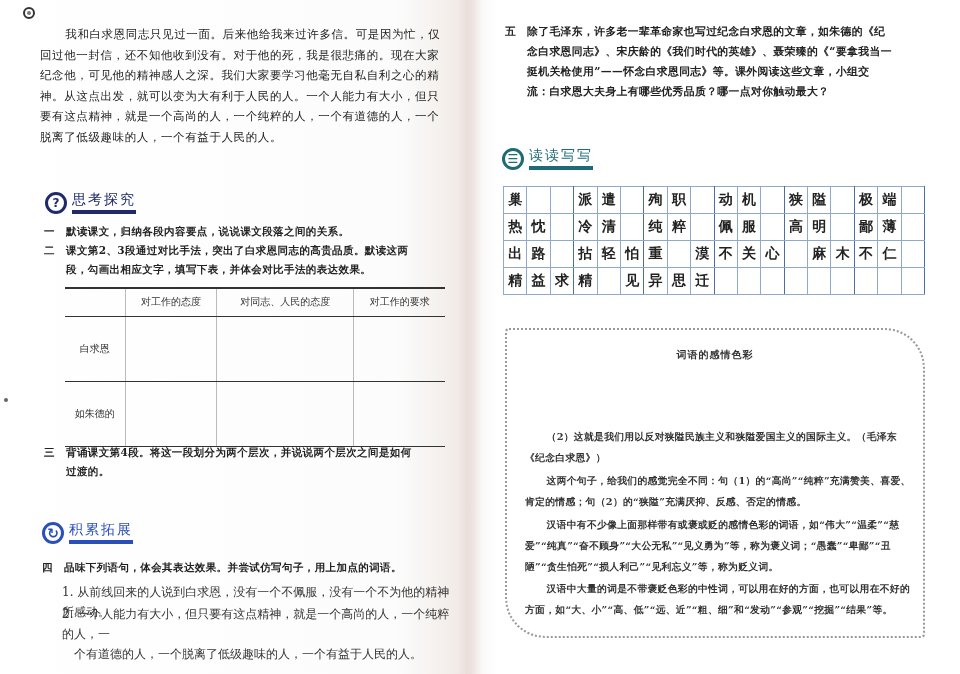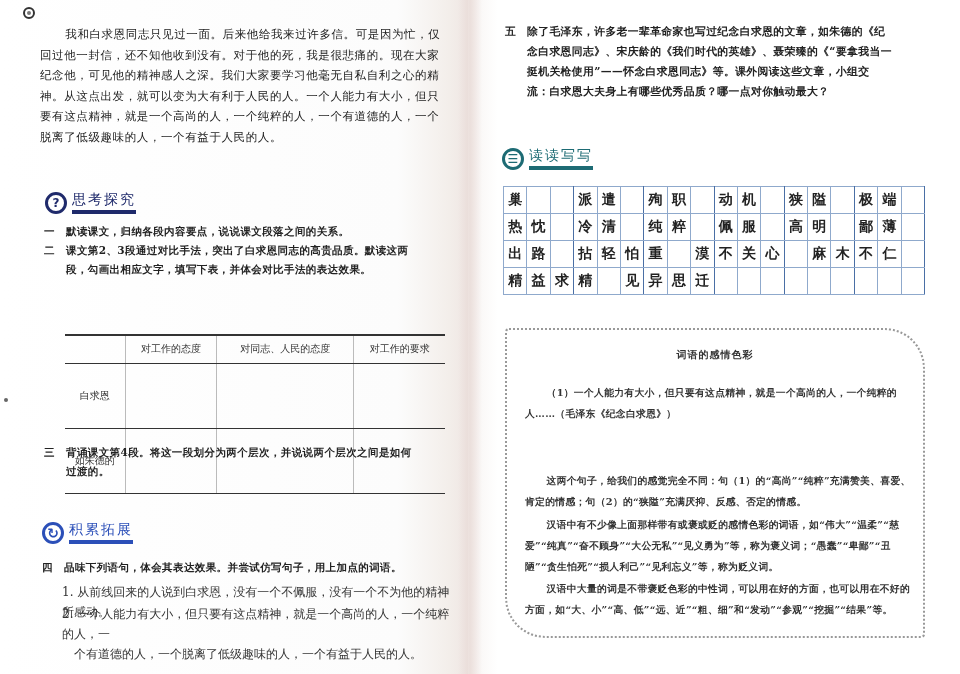--- a/index.html
+++ b/index.html
@@ -21,21 +21,21 @@
   .sec-head { position: absolute; display: flex; align-items: flex-end; }
   .sec-icon { width: 22px; height: 22px; border-radius: 50%; border: 3px solid; display: flex; align-items: center; justify-content: center; font-family: "DejaVu Sans", sans-serif; font-weight: bold; font-size: 12px; background: #fff; }
   .sec-title { margin-left: 5px; font-size: 14px; letter-spacing: 2px; padding-bottom: 2px; border-bottom: 4px solid; line-height: 18px; }
 
   .qnum { display: inline-block; width: 22px; font-weight: bold; }
   .q { position: absolute; font-size: 10.5px; line-height: 19px; letter-spacing: 0.4px; color: #222; font-weight: bold; }
   .q .cont { padding-left: 22px; display: block; }
   .sub { position: absolute; font-size: 12px; line-height: 20px; color: #333; }
   .sub .cont { padding-left: 12px; display: block; }
 
-  table.compare { position: absolute; left: 65px; top: 287px; width: 380px; border-collapse: collapse; font-size: 10px; color: #333; margin-top: 47px; }
+  table.compare { position: absolute; left: 65px; top: 287px; width: 380px; border-collapse: collapse; font-size: 10px; color: #333; }
   table.compare th { font-weight: normal; height: 28px; border-top: 2px solid #333; border-bottom: 1.5px solid #333; border-left: 1px solid #bbb; }
   table.compare th:first-child { border-left: none; }
   table.compare td { height: 65px; border-left: 1px solid #bbb; border-bottom: 1.5px solid #333; text-align: center; }
   table.compare td:first-child { border-left: none; width: 60px; }
 
   .grid { position: absolute; left: 503px; top: 186px; border-collapse: collapse; border: 1.5px solid #4a6fa5; }
   .grid td { width: 23.4px; height: 27px; border: 1px solid #8fa9cc; text-align: center; vertical-align: middle; font-size: 14px; font-weight: bold; color: #222; padding: 0; }
   .grid td:nth-child(3n) { border-right: 1.5px solid #4a6fa5; }
 
   .knowledge-box { position: absolute; left: 505px; top: 328px; width: 420px; height: 310px; border: 2px dotted #999; border-radius: 4px 40px 4px 40px; }
@@ -205,17 +205,17 @@
         <td></td>
         <td></td>
         <td></td>
         <td></td>
   </tr>
 </tbody>
   </table>
 
 <div class="knowledge-box">
   <div class="kb-title">词语的感情色彩</div>
-  <div class="kb-text indent" style="top:52px;">（1）一个人能力有大小，但只要有这点精神，就是一个高尚的人，一个纯粹的人……（毛泽东《纪念白求恩》）</div>
+  <div class="kb-text indent" style="top:96px;">（2）这就是我们用以反对狭隘民族主义和狭隘爱国主义的国际主义。（毛泽东《纪念白求恩》）</div>
   <div class="kb-text indent" style="top:140px;">这两个句子，给我们的感觉完全不同：句（1）的“高尚”“纯粹”充满赞美、喜爱、肯定的情感；句（2）的“狭隘”充满厌抑、反感、否定的情感。</div>
   <div class="kb-text indent" style="top:184px;">汉语中有不少像上面那样带有或褒或贬的感情色彩的词语，如“伟大”“温柔”“慈爱”“纯真”“奋不顾身”“大公无私”“见义勇为”等，称为褒义词；“愚蠢”“卑鄙”“丑陋”“贪生怕死”“损人利己”“见利忘义”等，称为贬义词。</div>
   <div class="kb-text indent" style="top:248px;">汉语中大量的词是不带褒贬色彩的中性词，可以用在好的方面，也可以用在不好的方面，如“大、小”“高、低”“远、近”“粗、细”和“发动”“参观”“挖掘”“结果”等。</div>
 </div>
 
 </body></html>

